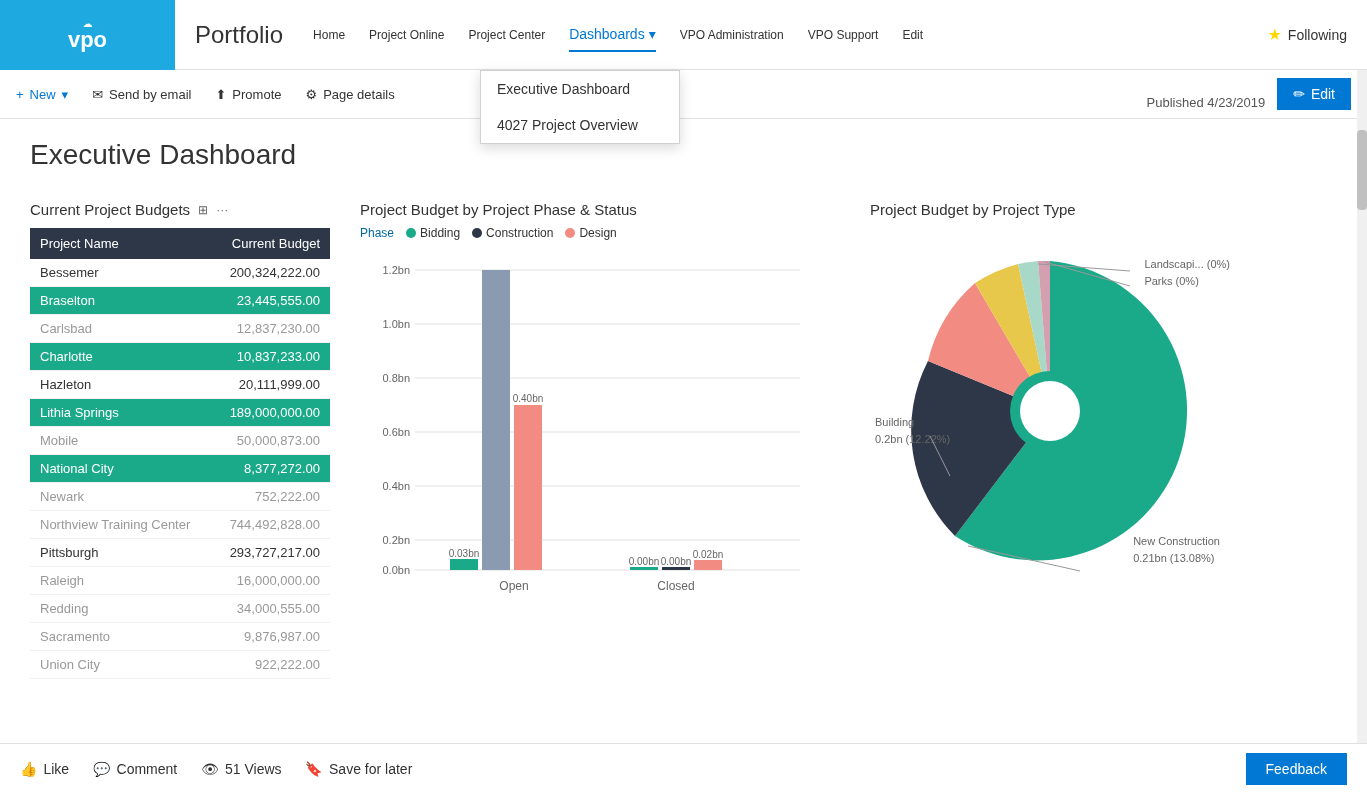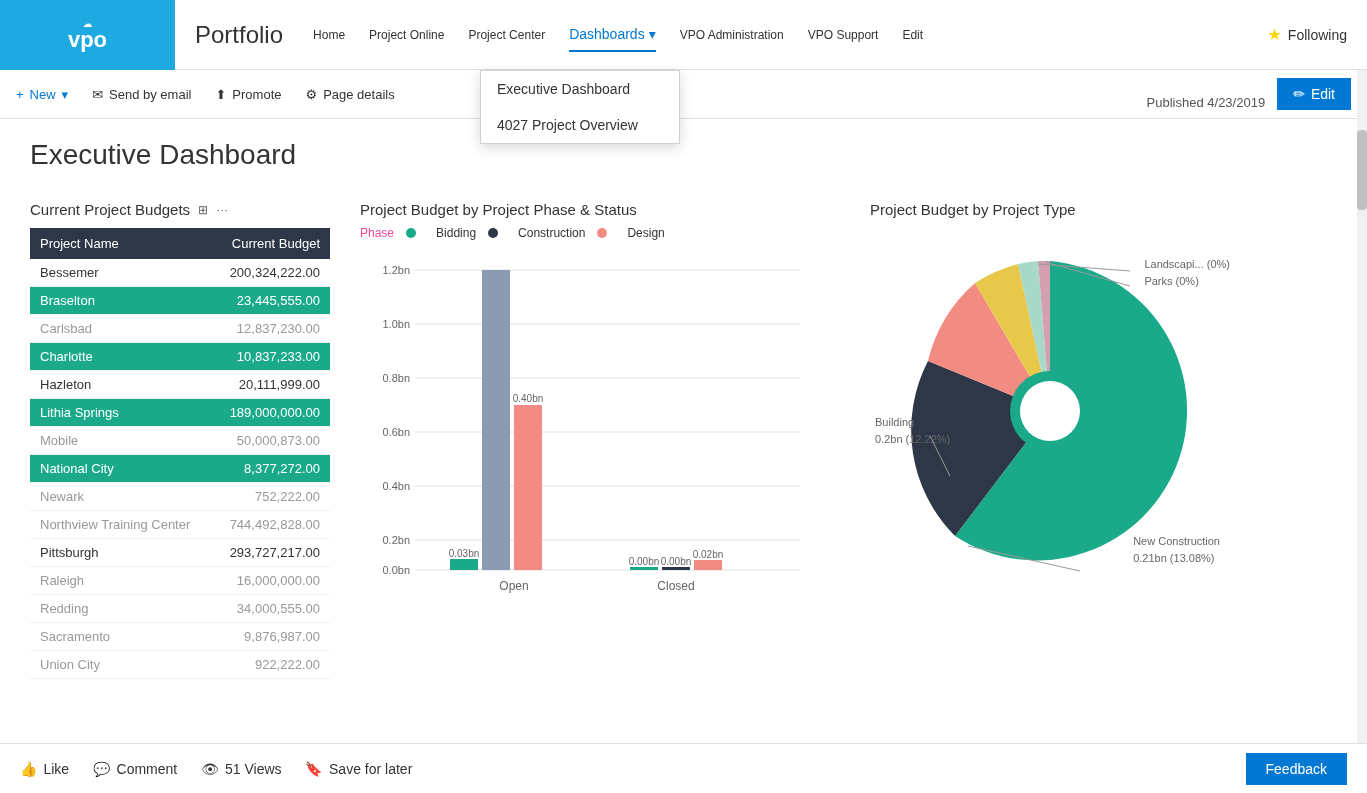--- a/index.html
+++ b/index.html
@@ -184,21 +184,21 @@
     .chart-legend {
       display: flex;
       align-items: center;
       gap: 12px;
       font-size: 12px;
       margin-bottom: 10px;
     }
     .legend-item {
       display: flex;
       align-items: center;
-      gap: 20px;
+      gap: 4px;
     }
     .legend-dot {
       width: 10px;
       height: 10px;
       border-radius: 50%;
     }
 
     
     .pie-section {
       flex: 1;
@@ -394,21 +394,21 @@
       <td>Union City</td>
       <td>922,222.00</td>
     </tr>
           </tbody>
       </table>
     </div>
 
     <div class="chart-section">
       <div class="chart-title">Project Budget by Project Phase &amp; Status</div>
       <div class="chart-legend">
-        <span style="font-size:12px;color:#ec4899;">Phase</span>
+        <span style="font-size:12px;color:#0369a1;">Phase</span>
         <div class="legend-item">
           <div class="legend-dot" style="background:#1aaa8a;"></div>
           <span>Bidding</span>
         </div>
         <div class="legend-item">
           <div class="legend-dot" style="background:#2d3748;"></div>
           <span>Construction</span>
         </div>
         <div class="legend-item">
           <div class="legend-dot" style="background:#f28b82;"></div>

